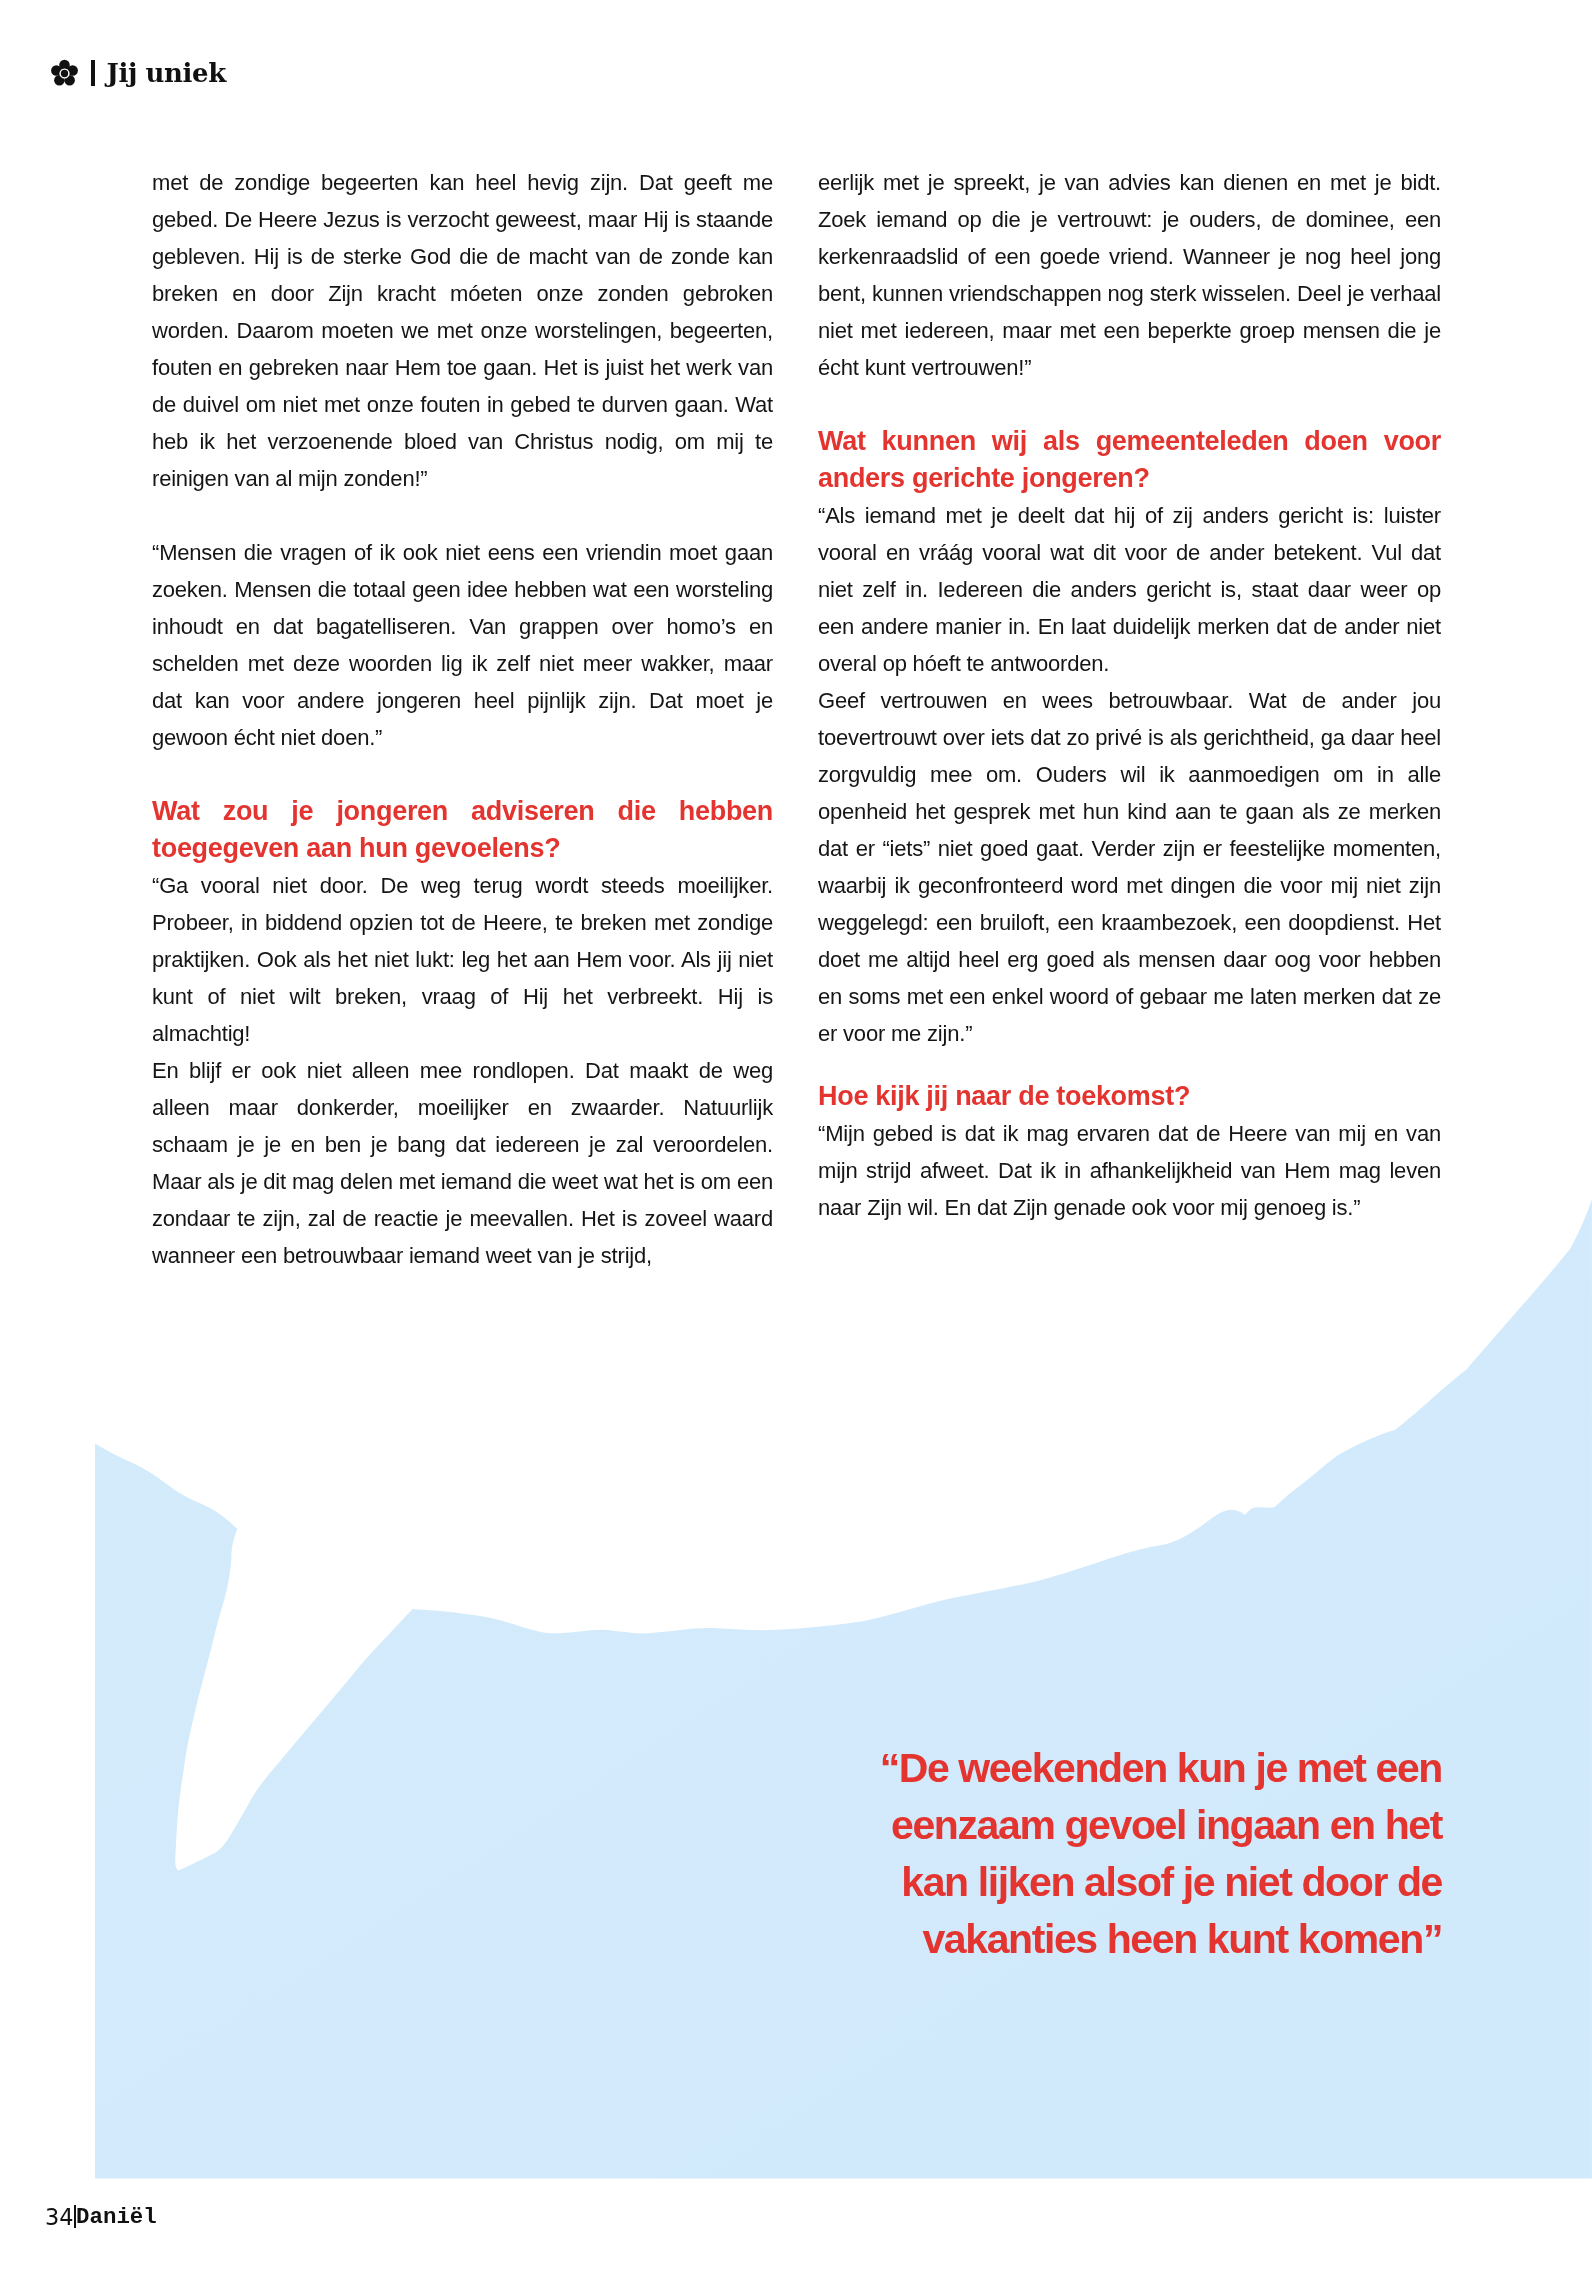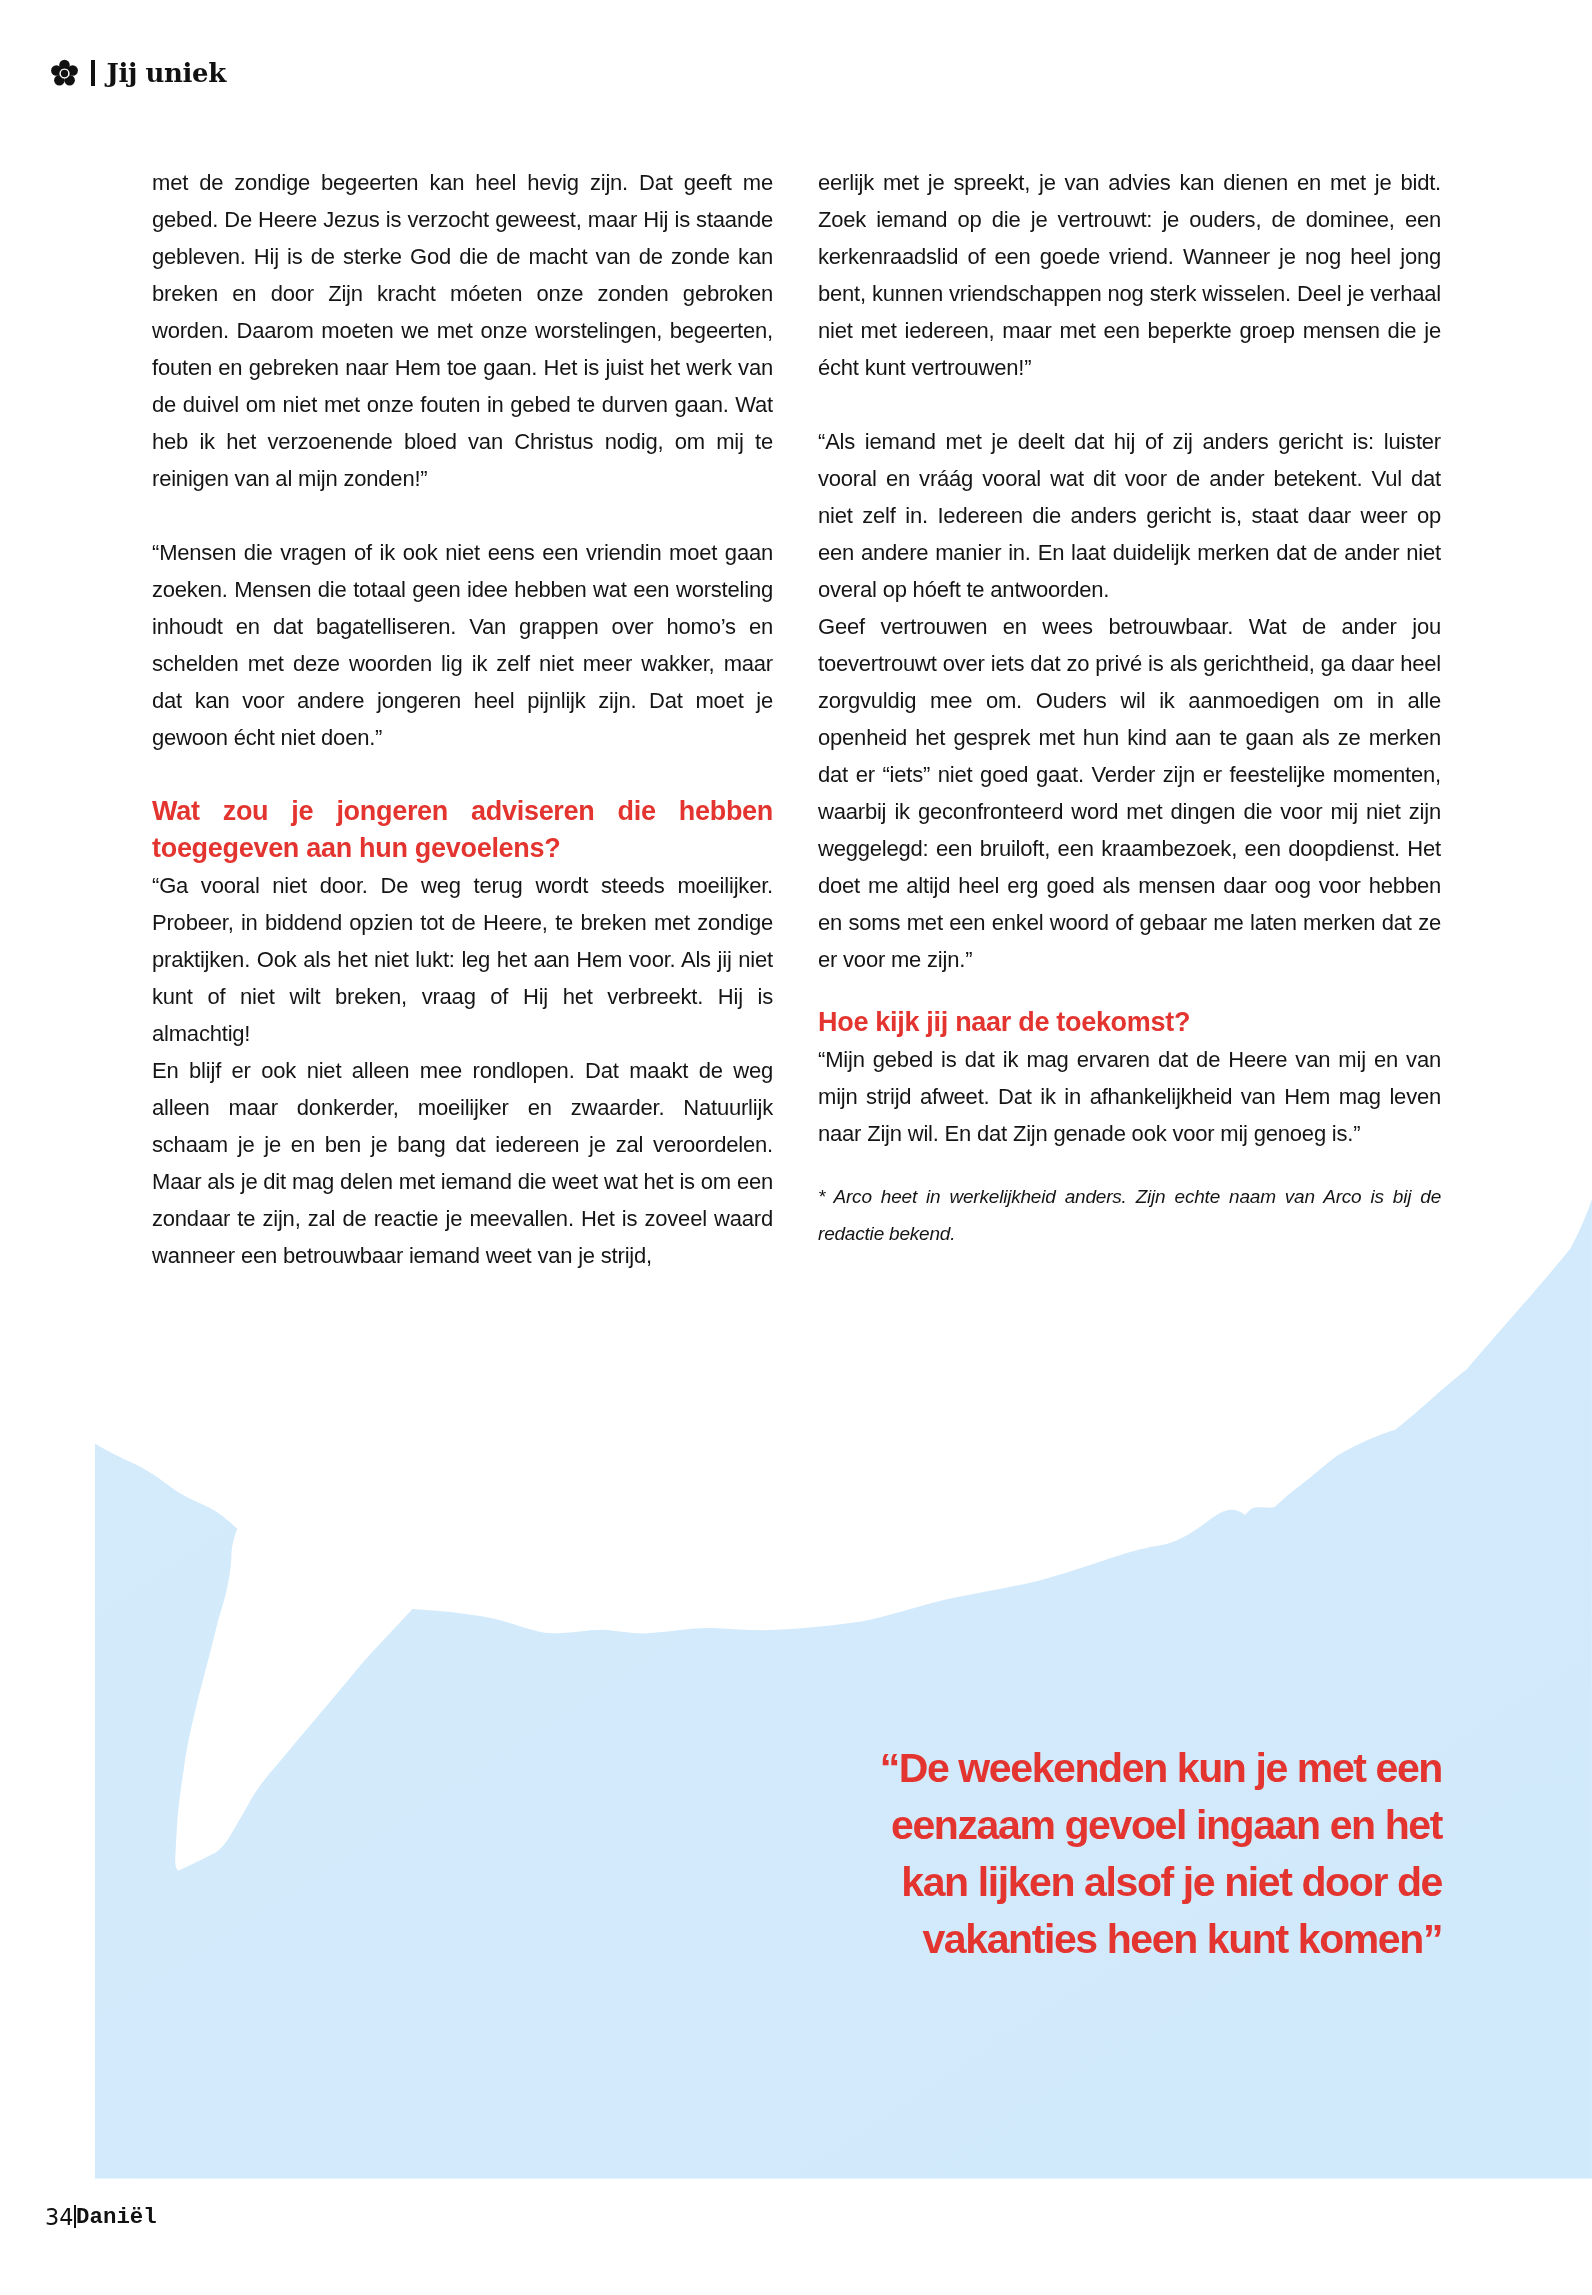--- a/index.html
+++ b/index.html
@@ -115,27 +115,27 @@
   <p class="para">“Mensen die vragen of ik ook niet eens een vriendin moet gaan zoeken. Mensen die totaal geen idee hebben wat een worsteling inhoudt en dat bagatelliseren. Van grappen over homo’s en schelden met deze woorden lig ik zelf niet meer wakker, maar dat kan voor andere jongeren heel pijnlijk zijn. Dat moet je gewoon écht niet doen.”</p>
   <div class="gap"></div>
   <h2 class="heading">Wat zou je jongeren adviseren die hebben toegegeven aan hun gevoelens?</h2>
   <p class="para">“Ga vooral niet door. De weg terug wordt steeds moeilijker. Probeer, in biddend opzien tot de Heere, te breken met zondige praktijken. Ook als het niet lukt: leg het aan Hem voor. Als jij niet kunt of niet wilt breken, vraag of Hij het verbreekt. Hij is almachtig!</p>
   <p class="para">En blijf er ook niet alleen mee rondlopen. Dat maakt de weg alleen maar donkerder, moeilijker en zwaarder. Natuurlijk schaam je je en ben je bang dat iedereen je zal veroordelen. Maar als je dit mag delen met iemand die weet wat het is om een zondaar te zijn, zal de reactie je meevallen. Het is zoveel waard wanneer een betrouwbaar iemand weet van je strijd,</p>
 </div>
 
 <div class="column col-right">
   <p class="para">eerlijk met je spreekt, je van advies kan dienen en met je bidt. Zoek iemand op die je vertrouwt: je ouders, de dominee, een kerkenraadslid of een goede vriend. Wanneer je nog heel jong bent, kunnen vriendschappen nog sterk wisselen. Deel je verhaal niet met iedereen, maar met een beperkte groep mensen die je écht kunt vertrouwen!”</p>
   <div class="gap"></div>
+  <h2 class="heading">Wat kunnen wij als gemeenteleden doen voor anders gerichte jongeren?</h2>
   <p class="para">“Als iemand met je deelt dat hij of zij anders gericht is: luister vooral en vráág vooral wat dit voor de ander betekent. Vul dat niet zelf in. Iedereen die anders gericht is, staat daar weer op een andere manier in. En laat duidelijk merken dat de ander niet overal op hóeft te antwoorden.</p>
   <p class="para">Geef vertrouwen en wees betrouwbaar. Wat de ander jou toevertrouwt over iets dat zo privé is als gerichtheid, ga daar heel zorgvuldig mee om. Ouders wil ik aanmoedigen om in alle openheid het gesprek met hun kind aan te gaan als ze merken dat er “iets” niet goed gaat. Verder zijn er feestelijke momenten, waarbij ik geconfronteerd word met dingen die voor mij niet zijn weggelegd: een bruiloft, een kraambezoek, een doopdienst. Het doet me altijd heel erg goed als mensen daar oog voor hebben en soms met een enkel woord of gebaar me laten merken dat ze er voor me zijn.”</p>
   <div class="gap" style="height:26px"></div>
   <h2 class="heading">Hoe kijk jij naar de toekomst?</h2>
   <p class="para">“Mijn gebed is dat ik mag ervaren dat de Heere van mij en van mijn strijd afweet. Dat ik in afhankelijkheid van Hem mag leven naar Zijn wil. En dat Zijn genade ook voor mij genoeg is.”</p>
   <div class="gap" style="height:26px"></div>
-  <p class="footnote">* Arco heet in werkelijkheid anders. Zijn echte naam van Arco is bij de redactie bekend.</p>
 </div>
 
 <div class="pullquote">
   <span>“De weekenden kun je met een</span>
   <span>eenzaam gevoel ingaan en het</span>
   <span>kan lijken alsof je niet door de</span>
   <span>vakanties heen kunt komen”</span>
 </div>
 
 <div class="folio">

